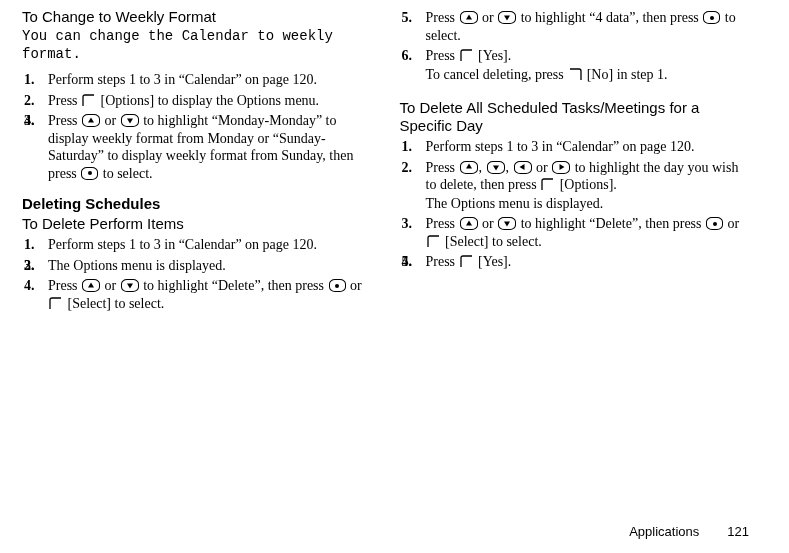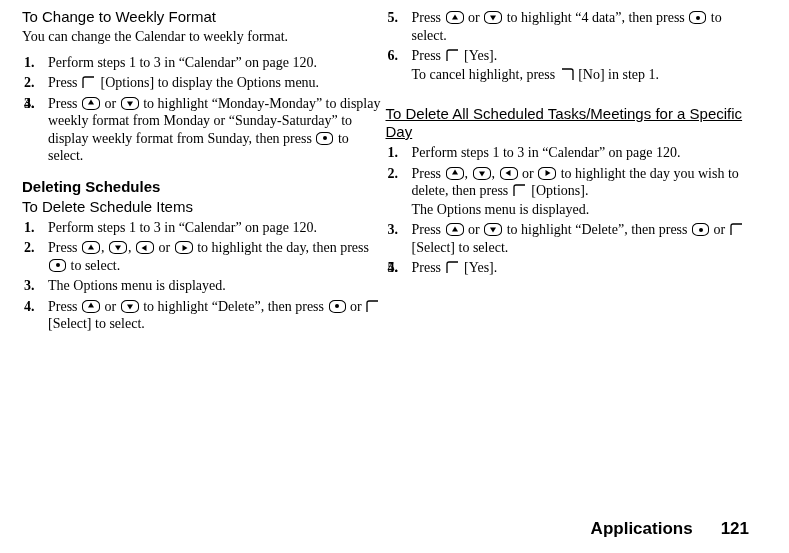--- a/index.html
+++ b/index.html
@@ -15,38 +15,40 @@
   }
   .page {
     width: 789px;
     height: 553px;
     position: relative;
     box-sizing: border-box;
     padding: 6px 40px 0 22px;
   }
   .columns {
     display: flex;
+    gap: 28px;
     justify-content: center;
   }
   .col {
     flex: 1 1 0;
     min-width: 0;
   }
   .subhead {
     font-family: Arial, Helvetica, sans-serif;
     font-size: 15px;
     margin: 2px 0 2px 0;
     line-height: 1.2;
   }
   .subhead.bold {
     font-weight: bold;
   }
   .paratext {
     margin: 0 0 8px 0;
     line-height: 1.25;
+    font-family: Liberation Mono, monospace;
   }
   ol.steps {
     list-style: none;
     margin: 0;
     padding: 0;
   }
   ol.steps > li {
     position: relative;
     padding-left: 26px;
     margin: 3px 0 2px 0;
@@ -131,22 +133,22 @@
     height: 4px;
     background: #000;
     border-radius: 50%;
     transform: translate(-50%, -50%);
   }
   .footer {
     position: absolute;
     right: 40px;
     bottom: 14px;
     font-family: Arial, Helvetica, sans-serif;
-    font-size: 17px;
-    font-weight: bold;
+    font-size: 13px;
+    font-weight: normal;
   }
   .footer .sect {
     margin-right: 28px;
   }
 </style>
 </head>
 <body>
 
 <div class="page">
   <div class="columns">
@@ -174,32 +176,29 @@
         </li>
         <li>
           <span class="num">4.</span>
           <span>
             <span>Press </span><span class="key up"></span><span> or </span><span class="key down"></span><span> to highlight “Monday-Monday” to display weekly format from Monday or “Sunday-Saturday” to display weekly format from Sunday, then press </span><span class="okkey"></span><span> to select.</span>
           </span>
         </li>
       </ol>
 
       <div class="subhead bold" style="margin-top:13px;">Deleting Schedules</div>
-      <div class="subhead">To Delete Schedule Items</div>
+      <div class="subhead">To Delete Perform Items</div>
 
       <ol class="steps">
         <li>
           <span class="num">1.</span>
           <span>Perform steps 1 to 3 in “Calendar” on page 120.</span>
         </li>
         <li>
           <span class="num">2.</span>
-          <span>
-            <span>Press </span><span class="key up"></span><span>, </span><span class="key down"></span><span>, </span><span class="key left"></span><span> or </span><span class="key right"></span><span> to highlight the day, then press </span><span class="okkey"></span><span> to select.</span>
-          </span>
         </li>
         <li>
           <span class="num">3.</span>
           <div class="stepbody">The Options menu is displayed.</div>
         </li>
         <li>
           <span class="num">4.</span>
           <span>
             <span>Press </span><span class="key up"></span><span> or </span><span class="key down"></span><span> to highlight “Delete”, then press </span><span class="okkey"></span><span> or </span><span class="softkey"><svg width="14" height="13">
                   <path d="M1 12 L1 3 Q1 1 3 1 L12 1" fill="none" stroke="#000" stroke-width="1.3"></path>
@@ -220,28 +219,28 @@
           </span>
         </li>
         <li>
           <span class="num">6.</span>
           <span>
             <span>Press </span><span class="softkey"><svg width="14" height="13">
                   <path d="M1 12 L1 3 Q1 1 3 1 L12 1" fill="none" stroke="#000" stroke-width="1.3"></path>
                 </svg></span><span> [Yes].</span>
           </span>
           <div class="stepbody">
-            <span>To cancel highlight, press </span><span class="softkey"><svg width="14" height="13">
+            <span>To cancel deleting, press </span><span class="softkey"><svg width="14" height="13">
                   <path d="M2 1 L11 1 Q13 1 13 3 L13 12" fill="none" stroke="#000" stroke-width="1.3"></path>
                 </svg></span><span> [No] in step 1.</span>
           </div>
         </li>
       </ol>
 
-      <div class="subhead" style="margin-top:22px;text-decoration:underline;">To Delete All Scheduled Tasks/Meetings for a Specific Day</div>
+      <div class="subhead" style="margin-top:16px;">To Delete All Scheduled Tasks/Meetings for a Specific Day</div>
 
       <ol class="steps">
         <li>
           <span class="num">1.</span>
           <span>Perform steps 1 to 3 in “Calendar” on page 120.</span>
         </li>
         <li>
           <span class="num">2.</span>
           <span>
             <span>Press </span><span class="key up"></span><span>, </span><span class="key down"></span><span>, </span><span class="key left"></span><span> or </span><span class="key right"></span><span> to highlight the day you wish to delete, then press </span><span class="softkey"><svg width="14" height="13">

